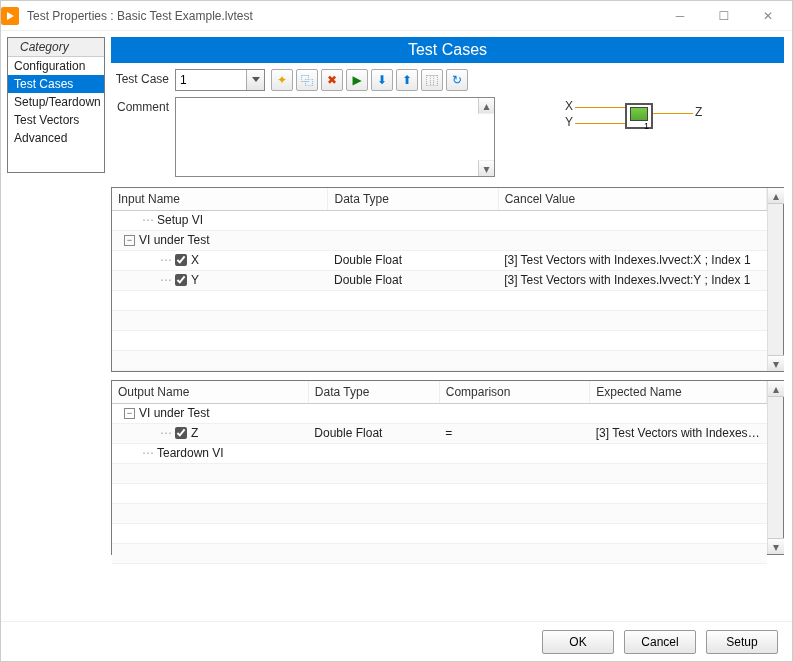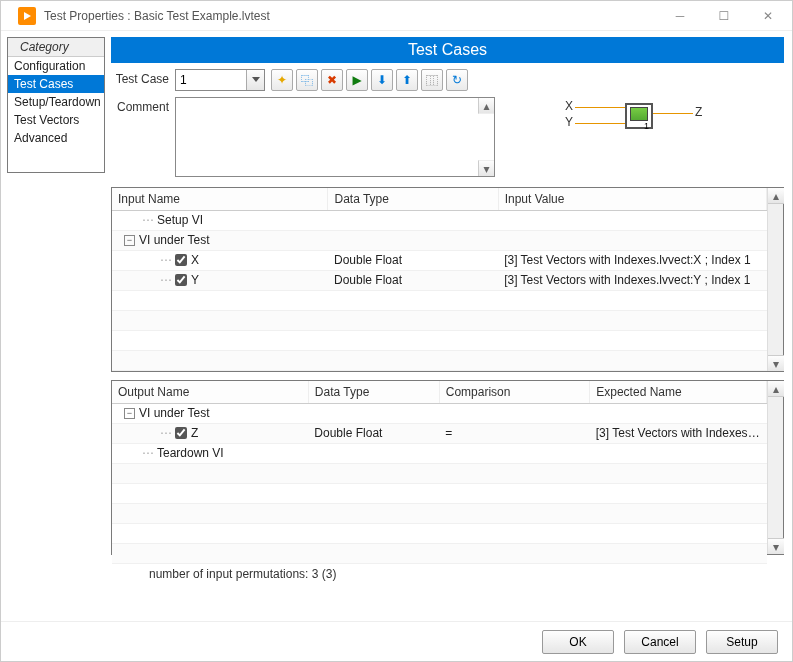--- a/index.html
+++ b/index.html
@@ -1,17 +1,17 @@
 <!DOCTYPE html>
 <html><head>
 <meta charset="utf-8">
 <style>
 * { box-sizing: border-box; margin: 0; padding: 0; }
 body { font-family: "Segoe UI", Tahoma, sans-serif; font-size: 12px; background: #fff; width: 793px; height: 662px; overflow: hidden; border: 1px solid #ccc; }
-.titlebar { height: 30px; display: flex; align-items: center; padding: 0 2px 0 17px; background: #fff; border-bottom: 1px solid #eee; }
+.titlebar { height: 30px; display: flex; align-items: center; padding: 0 2px 0 0; background: #fff; border-bottom: 1px solid #eee; }
 .titlebar .app-icon { width: 18px; height: 18px; background: #ff8c00; border-radius: 2px; display: flex; align-items: center; justify-content: center; margin-right: 8px; }
 .titlebar .app-icon svg { width: 10px; height: 10px; }
 .titlebar .title { flex: 1; color: #555; font-size: 12px; }
 .titlebar .win-btn { width: 44px; height: 28px; display: flex; align-items: center; justify-content: center; color: #888; }
 .main { display: flex; height: calc(100% - 30px - 40px); }
 .sidebar { width: 110px; padding: 6px; }
 .sidebar-inner { border: 1px solid #7a7a7a; height: 136px; }
 .sidebar-header { background: #f0f0f0; border-bottom: 1px solid #ccc; font-style: italic; padding: 2px 12px; color: #333; }
 .sidebar-item { padding: 2px 6px; cursor: pointer; color: #222; }
 .sidebar-item.selected { background: #0078d7; color: #fff; }
@@ -144,21 +144,21 @@
       </div>
     </div>
 
     <div class="table-container" style="height:185px">
       <div class="table-inner">
         <table>
           <thead>
               <tr id="input-head">
                 <th style="width:33%">Input Name</th>
                 <th style="width:26%">Data Type</th>
-                <th style="width:41%">Input Value</th>
+                <th style="width:41%">Cancel Value</th>
               </tr>
             </thead>
           <tbody id="input-body">
               <tr>
                 <td>
                   <div class="tree-cell" style="padding-left:24px">
                     <span class="tree-dots">⋯</span>
                     <span>Setup VI</span>
                   </div>
                 </td>
@@ -309,21 +309,20 @@
               </tr>
             </tbody>
         </table>
       </div>
       <div class="table-scroll">
         <div class="sb-up">▴</div>
         <div class="sb-down">▾</div>
       </div>
     </div>
 
-    <div class="perm-text">number of input permutations: 3 (3)</div>
   </div>
 </div>
 
 <div class="bottom-bar">
   <button class="btn">OK</button>
   <button class="btn">Cancel</button>
   <button class="btn">Setup</button>
 </div>
 
 </body></html>

